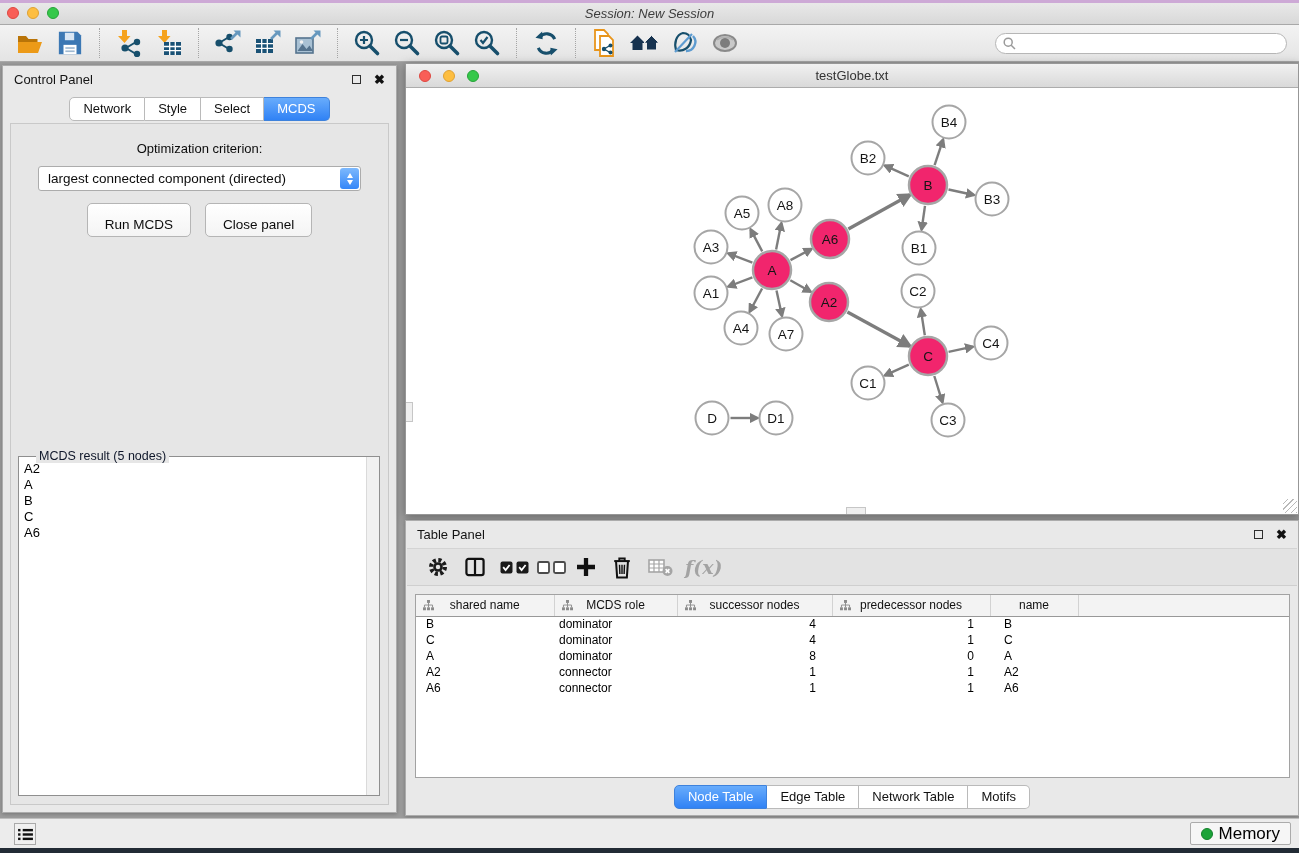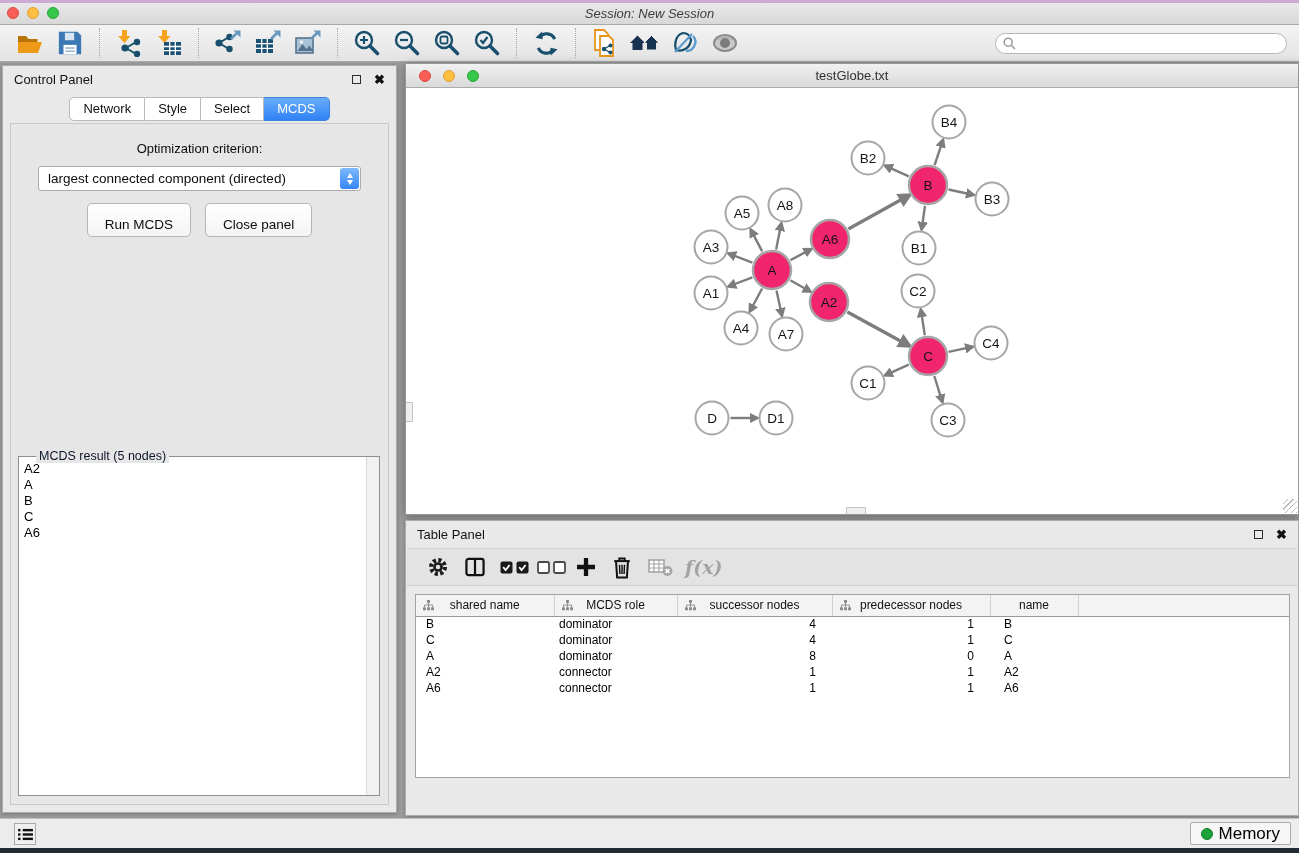--- a/index.html
+++ b/index.html
@@ -609,20 +609,26 @@
                 <td class="c1">connector</td>
                 <td class="c2 num">1</td>
                 <td class="c3 num">1</td>
                 <td class="c4">A6</td>
                 <td></td>
               </tr>
             </tbody>
         </table>
       </div>
 
+      <div class="seg tp-tabs">
+          <div class="seg-btn sel">Node Table</div>
+          <div class="seg-btn">Edge Table</div>
+          <div class="seg-btn">Network Table</div>
+          <div class="seg-btn">Motifs</div>
+        </div>
     </div>
   </div>
 
   <div class="statusbar">
     <div class="menu-btn">
       <svg width="15" height="13" viewBox="0 0 16 14">
         <g fill="#111">
           <rect x="0" y="1" width="2.6" height="2.6"></rect>
             <rect x="5" y="1" width="11" height="2.6"></rect>
           <rect x="0" y="5.7" width="2.6" height="2.6"></rect>

